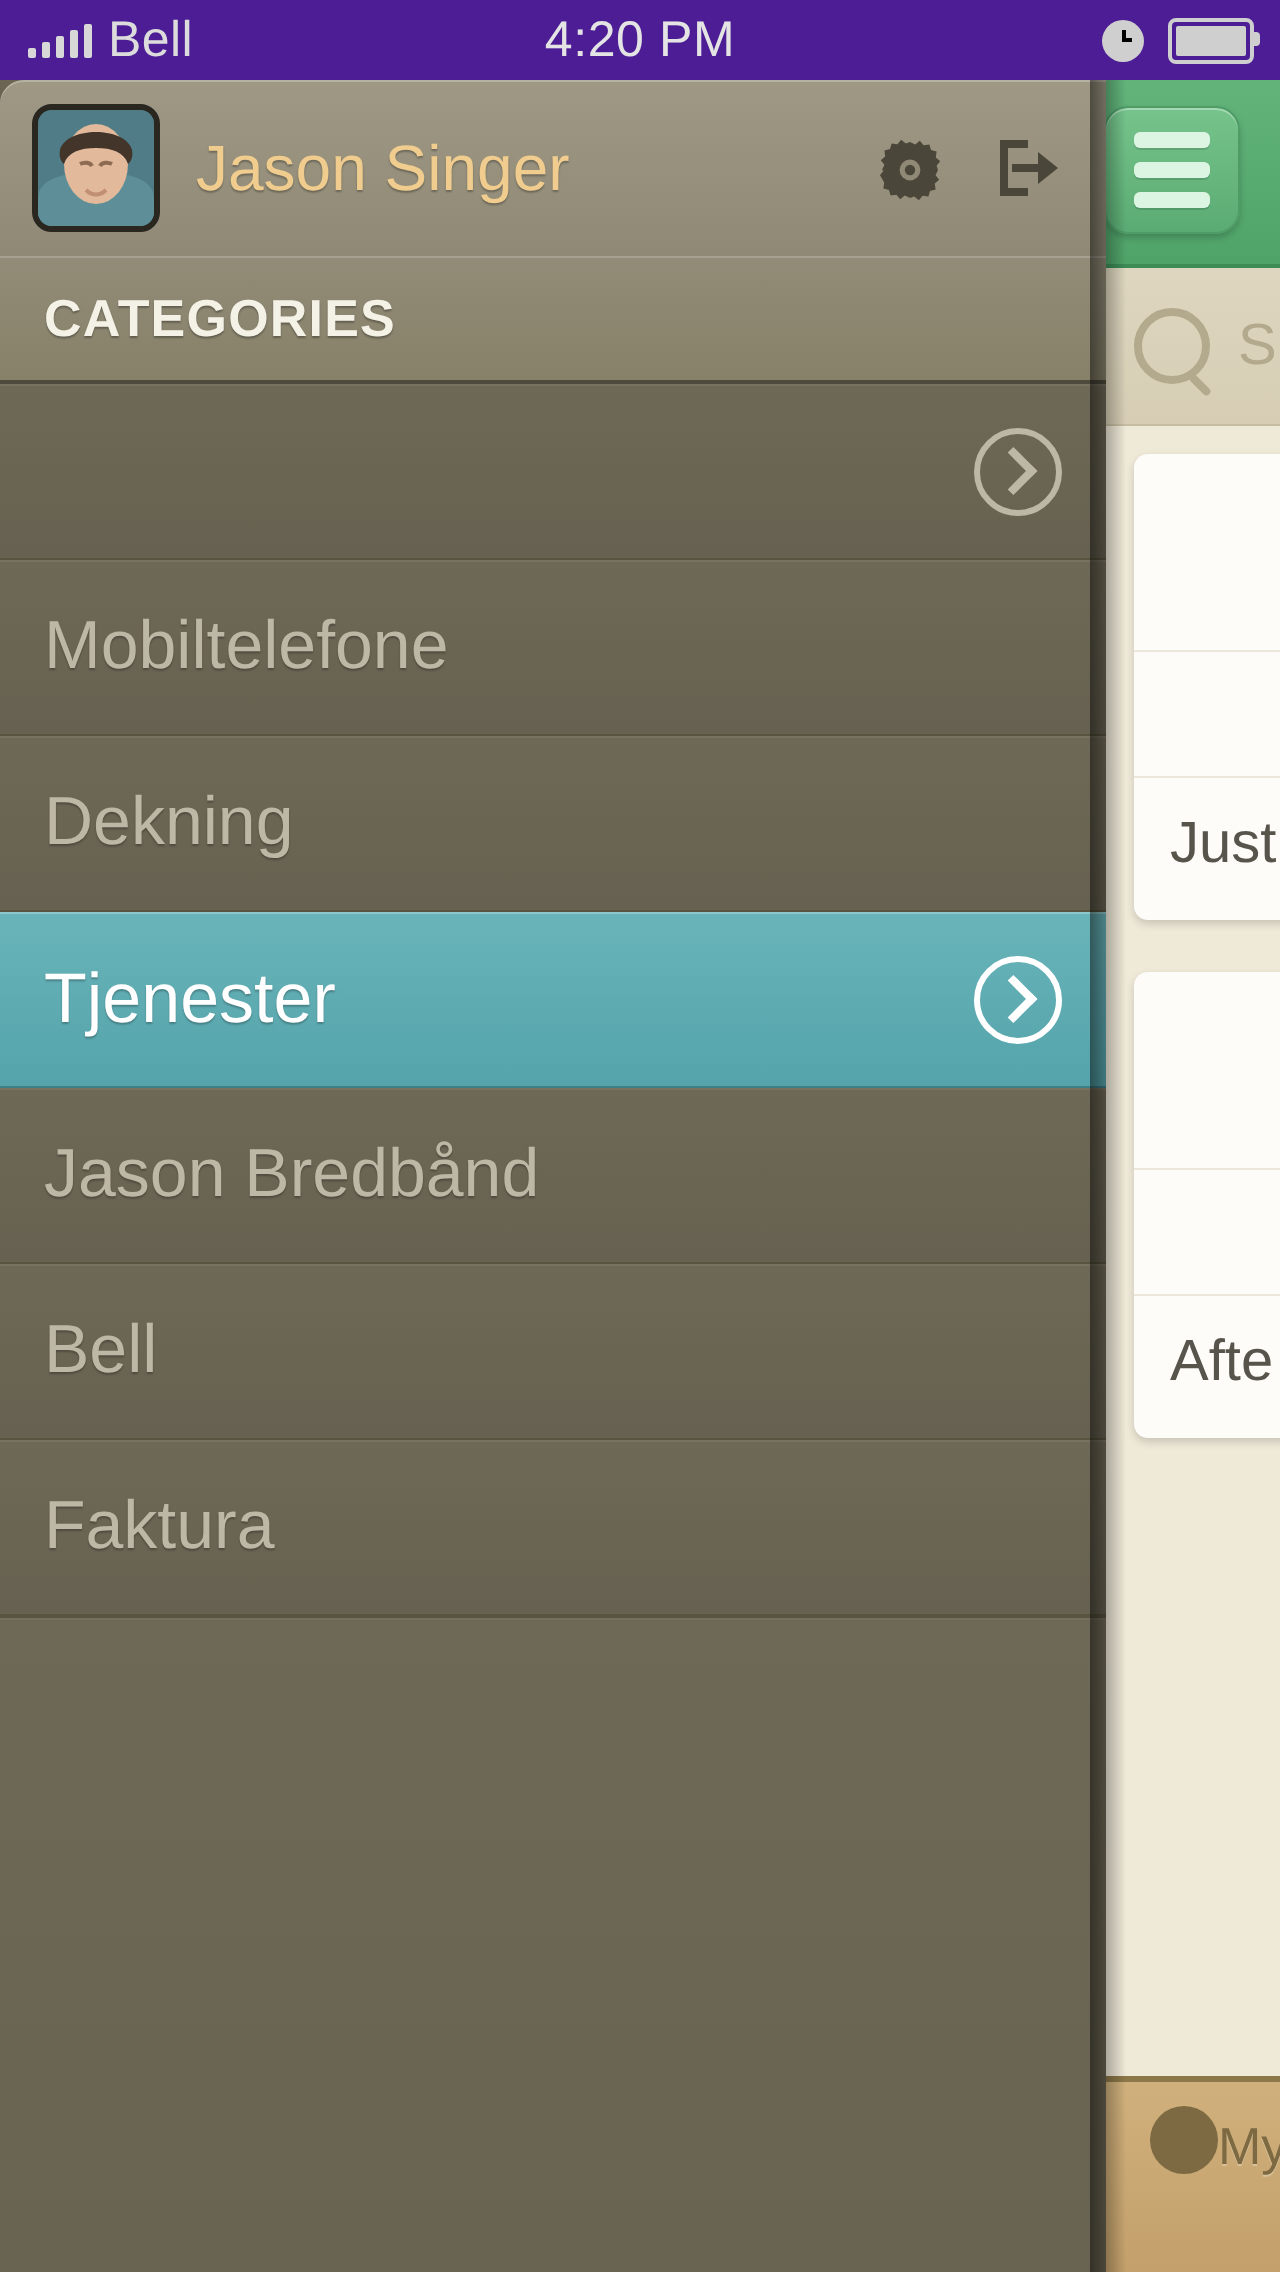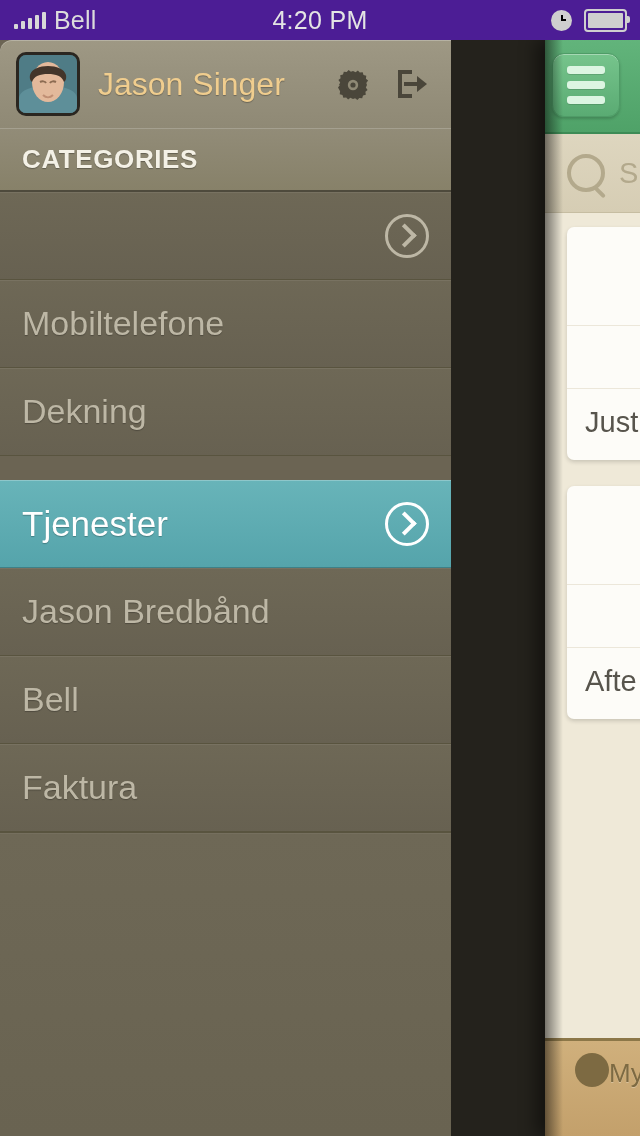--- a/index.html
+++ b/index.html
@@ -190,21 +190,21 @@
   .tab-label {
     color: #7d6a42;
     font-size: 26px;
     text-shadow: 0 1px 0 rgba(255,255,255,.28);
   }
 
   
   #sidebar {
     position: absolute;
     left: 0; top: 40px;
-    width: 451px; height: 1096px;
+    width: 553px; height: 1096px;
     z-index: 20;
     overflow: hidden;
     background: #6b6453;
   }
   #profile {
     position: relative;
     height: 88px;
     background: linear-gradient(#9e9884, #8f8975);
     border-top-left-radius: 12px;
     box-shadow: inset 0 1px 0 rgba(255,255,255,.25);
@@ -263,21 +263,20 @@
   .row-label {
     margin-left: 22px;
     color: #bdb7a5;
     font-size: 34px;
     text-shadow: 0 1px 1px rgba(0,0,0,.25);
   }
   .row.selected {
     background: linear-gradient(#68b4b9, #55a4ab);
     border-bottom: 1px solid #3e8087;
     box-shadow: inset 0 1px 0 rgba(255,255,255,.25);
-    margin-top: 24px;
   }
   .row.selected .row-label {
     color: #ffffff;
     font-size: 35px;
   }
   .chev {
     position: absolute;
     right: 22px; top: 50%;
     margin-top: -22px;
     width: 44px; height: 44px;

